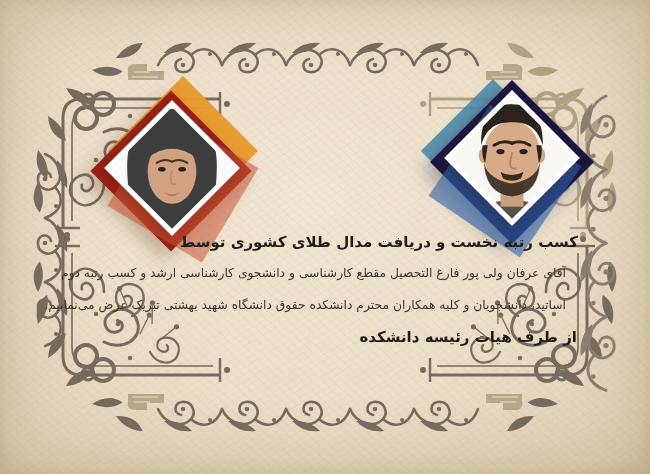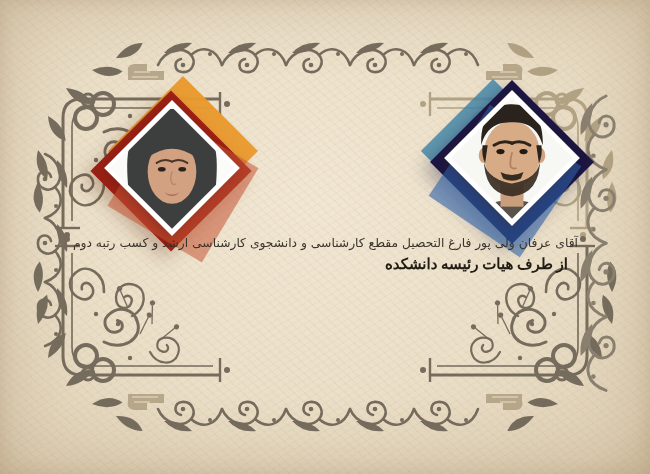--- a/index.html
+++ b/index.html
@@ -33,22 +33,22 @@
   .photo-frame{position:absolute;width:96px;height:96px;background:#fff;transform:rotate(45deg);
     box-shadow:0 4px 10px rgba(60,30,20,.25);}
   .pf-left{left:36px;top:30px;}
   .pf-right{left:36px;top:26px;}
   .photo-clip{position:absolute;inset:5px;overflow:hidden;background:#f2f1ee;}
   .photo-clip svg{position:absolute;width:128px;height:128px;left:-21px;top:-21px;transform:rotate(-45deg);}
 
   
   .text-block{position:absolute;top:233px;right:72px;left:40px;direction:rtl;text-align:right;color:#39332a;}
   .title{font-size:15px;font-weight:bold;color:#201c14;margin:0 0 5px 0;white-space:nowrap;}
-  .line{font-size:12.3px;line-height:20.4px;margin:0;white-space:nowrap;color:#3a342b;}
-  .signature{font-size:15px;font-weight:bold;color:#201c14;margin:2px 10px 0 0;white-space:nowrap;font-family:Liberation Serif, serif;}
+  .line{font-size:12.3px;line-height:20.4px;margin:12px;white-space:nowrap;color:#3a342b;}
+  .signature{font-size:15px;font-weight:bold;color:#201c14;margin:2px 1px 0 0;white-space:nowrap;}
 </style>
 </head>
 <body>
 
 <div class="canvas">
 
   <svg class="frame-svg" width="650" height="474" viewBox="0 0 650 474" aria-hidden="true">
     <defs>
 
       <g id="sp">
@@ -214,18 +214,20 @@
           <ellipse cx="59" cy="45" rx="3.2" ry="2" fill="#231a14"></ellipse>
           <path d="M50,46 q-2,8 -1,11 q2,2 4,1" stroke="#b3815f" stroke-width="1.4" fill="none" stroke-linecap="round"></path>
           <path d="M28,50 Q28,78 50,80 Q72,78 72,50 Q72,66 50,70 Q28,66 28,50 Z" fill="#382c21" opacity=".92"></path>
           <path d="M41,61 q9,4.5 18,0 l-2,5 q-7,3.5 -14,0 z" fill="#382c21"></path>
         </svg>
       </div>
     </div>
   </div>
 
   <div class="text-block">
+    <p class="title">کسب رتبه نخست و دریافت مدال طلای کشوری توسط</p>
     <p class="line">آقای عرفان ولی پور فارغ التحصیل مقطع کارشناسی و دانشجوی کارشناسی ارشد  و کسب رتبه دوم</p>
+    <p class="line">اساتید، دانشجویان و کلیه همکاران محترم دانشکده حقوق دانشگاه شهید بهشتی تبریک عرض می‌نماییم.</p>
     <p class="signature">از طرف هیات رئیسه دانشکده</p>
   </div>
 
   <div class="vignette"></div>
 </div>
 
 </body></html>

